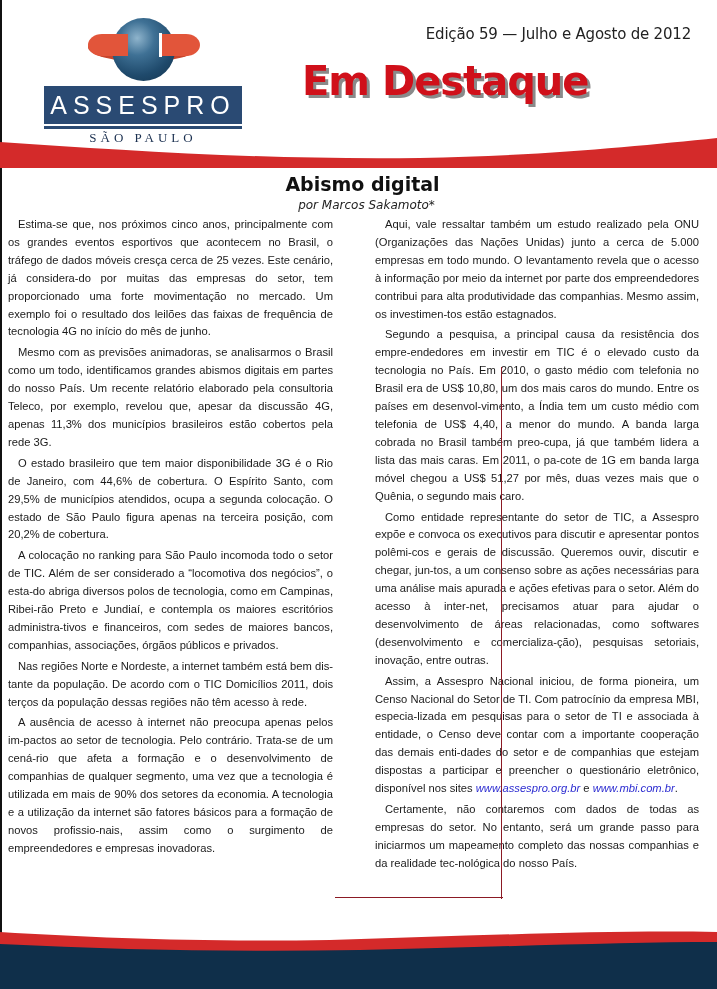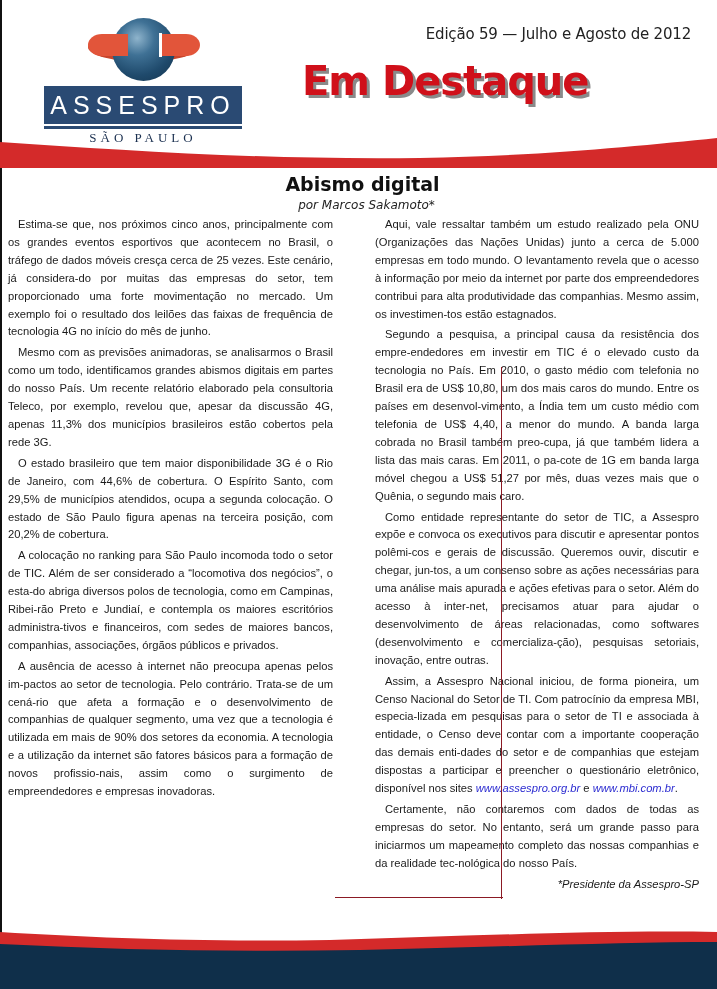--- a/index.html
+++ b/index.html
@@ -83,30 +83,30 @@
 </svg>
 
 <div class="title">Abismo digital</div>
 <div class="byline">por Marcos Sakamoto*</div>
 
 <div class="col col-left">
   <p>Estima-se que, nos próximos cinco anos, principalmente com os grandes eventos esportivos que acontecem no Brasil, o tráfego de dados móveis cresça cerca de 25 vezes. Este cenário, já considera-do por muitas das empresas do setor, tem proporcionado uma forte movimentação no mercado. Um exemplo foi o resultado dos leilões das  faixas de frequência de tecnologia 4G no início do mês de junho.</p>
   <p>Mesmo com as previsões animadoras, se analisarmos o Brasil como um todo, identificamos grandes abismos digitais em partes do nosso País. Um recente relatório elaborado pela consultoria Teleco, por exemplo, revelou que, apesar da discussão 4G, apenas 11,3% dos municípios brasileiros estão cobertos pela rede 3G.</p>
   <p>O estado brasileiro que tem maior disponibilidade 3G é o Rio de Janeiro, com 44,6% de cobertura. O Espírito Santo, com 29,5% de municípios atendidos, ocupa a segunda colocação. O estado de São Paulo figura apenas na terceira posição, com 20,2% de cobertura.</p>
   <p>A colocação no ranking para São Paulo incomoda todo o setor de TIC. Além de ser considerado a “locomotiva dos negócios”, o esta-do abriga diversos polos de tecnologia, como em Campinas, Ribei-rão Preto e Jundiaí, e contempla os maiores escritórios administra-tivos e financeiros, com sedes de maiores bancos, companhias, associações, órgãos públicos e privados.</p>
+  <p>Nas regiões Norte e Nordeste, a internet também está bem dis-tante da população. De acordo com o TIC Domicílios 2011, dois terços da população dessas regiões não têm acesso à rede.</p>
   <p>A ausência de acesso à internet não preocupa apenas pelos im-pactos ao setor de tecnologia. Pelo contrário. Trata-se de um cená-rio que afeta a formação e o desenvolvimento de companhias de qualquer segmento, uma vez que a tecnologia é utilizada em mais de 90% dos setores da economia. A tecnologia e a utilização da internet são fatores básicos para a formação de novos profissio-nais, assim como o surgimento de empreendedores e empresas inovadoras.</p>
 </div>
 
 <div class="col col-right">
   <p>Aqui, vale ressaltar também um estudo realizado pela ONU (Organizações das Nações Unidas) junto a cerca de 5.000 empresas em todo mundo. O levantamento revela que o acesso à informação por meio da internet por parte dos empreendedores contribui para alta produtividade das companhias. Mesmo assim, os investimen-tos estão estagnados.</p>
   <p>Segundo a pesquisa, a principal causa da resistência dos empre-endedores em investir em TIC é o elevado custo da tecnologia no País. Em 2010, o gasto médio com telefonia no Brasil era de US$ 10,80, um dos mais caros do mundo. Entre os países em desenvol-vimento, a Índia tem um custo médio com telefonia de US$ 4,40, a menor do mundo. A banda larga cobrada no Brasil também preo-cupa, já que também lidera a lista das mais caras.  Em 2011, o pa-cote de 1G em banda larga móvel chegou a US$ 51,27 por mês, duas vezes mais que o Quênia, o segundo mais caro.</p>
   <p>Como entidade representante do setor de TIC, a Assespro expõe e convoca os executivos para discutir e apresentar pontos polêmi-cos e gerais de discussão. Queremos ouvir, discutir e chegar, jun-tos, a um consenso sobre as ações necessárias para uma análise mais apurada e ações efetivas para o setor. Além do acesso à inter-net, precisamos atuar para ajudar o desenvolvimento de áreas relacionadas, como softwares (desenvolvimento e comercializa-ção), pesquisas setoriais, inovação, entre outras.</p>
   <p><span>Assim, a Assespro Nacional iniciou, de forma pioneira, um Censo Nacional do Setor de TI.  Com patrocínio da empresa MBI, especia-lizada em pesquisas para o setor de TI e associada à entidade, o Censo deve contar com a importante cooperação das demais enti-dades do setor e de companhias que estejam dispostas a participar e preencher o questionário eletrônico, disponível nos sites </span><a class="link">www.assespro.org.br</a><span> e </span><a class="link">www.mbi.com.br</a><span>.</span></p>
   <p>Certamente, não contaremos com dados de todas as empresas do setor. No entanto, será um grande passo para iniciarmos um mapeamento completo das nossas companhias e da realidade tec-nológica do nosso País.</p>
-  <p class="signoff-sub">*Presidente da Assespro-SP</p>
 </div>
 
 <div class="frame-right"></div>
 <div class="frame-bottom"></div>
 
 <svg class="footer" viewBox="0 0 717 69" preserveAspectRatio="none">
   <path d="M0,12 C100,18 200,22 330,20 C470,16 600,10 717,12 L717,69 L0,69 Z" fill="#d42a2a"></path>
   <path d="M0,24 C120,30 240,32 360,30 C500,27 620,22 717,22 L717,69 L0,69 Z" fill="#0f2f4a"></path>
 </svg>
 

